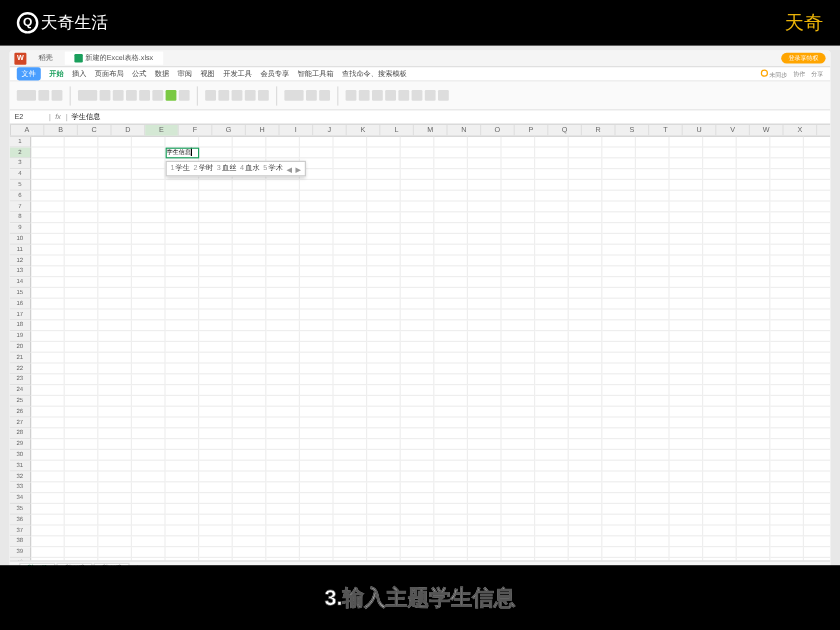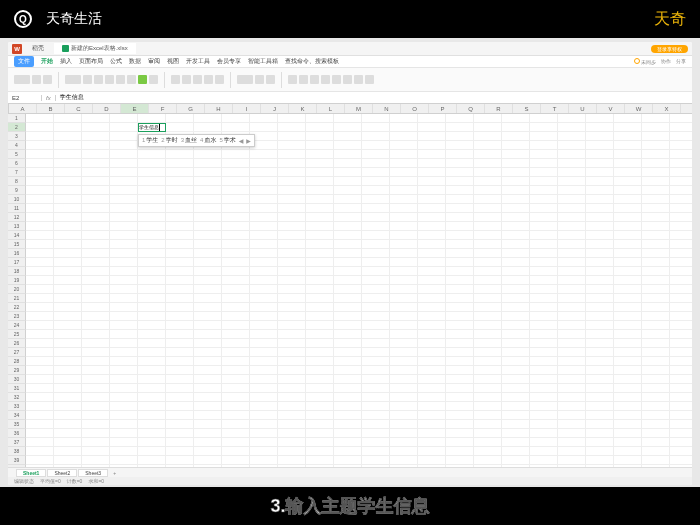--- a/index.html
+++ b/index.html
@@ -1,19 +1,19 @@
 <!DOCTYPE html>
 <html><head>
 <meta charset="utf-8">
 <style>
   * { margin: 0; padding: 0; box-sizing: border-box; font-family: "Microsoft YaHei", Arial, sans-serif; }
   body { background: #e8e8e8; width: 700px; height: 525px; overflow: hidden; position: relative; }
   
   .topbar { background: #000; height: 38px; display: flex; align-items: center; justify-content: space-between; padding: 0 14px; }
-  .brand { display: flex; align-items: center; gap: 14px; }
+  .brand { display: flex; align-items: center; gap: 2px; }
   .brand-icon { width: 18px; height: 18px; border: 2px solid #fff; border-radius: 50%; display: flex; align-items: center; justify-content: center; }
   .brand-icon::before { content: "Q"; color: #fff; font-size: 10px; font-weight: bold; }
   .brand-text { color: #fff; font-size: 14px; font-weight: 500; }
   .top-right { color: #eab308; font-size: 16px; font-weight: 500; }
   
   .workspace { position: absolute; top: 42px; left: 8px; right: 8px; bottom: 40px; background: #fff; border-radius: 2px; overflow: hidden; font-size: 7px; }
   
   .tab-row { height: 14px; background: #f5f5f5; display: flex; align-items: center; padding: 0 4px; gap: 2px; border-bottom: 1px solid #e0e0e0; }
   .app-logo { width: 10px; height: 10px; background: #d24726; border-radius: 1px; display: flex; align-items: center; justify-content: center; color: #fff; font-size: 6px; font-weight: bold; }
   .tab { padding: 1px 8px; font-size: 6px; color: #555; }
@@ -60,21 +60,21 @@
   .ime-num { color: #999; margin-right: 1px; }
   .ime-arrow { color: #999; }
   
   .sheet-tabs { position: absolute; bottom: 8px; left: 0; right: 0; height: 10px; background: #f5f5f5; display: flex; align-items: center; padding: 0 8px; gap: 1px; border-top: 1px solid #ddd; font-size: 5px; }
   .sheet-tab { padding: 0 6px; background: #fff; border: 1px solid #ddd; color: #444; }
   .sheet-tab.active { color: #1a9f5c; font-weight: bold; }
   .sheet-add { padding: 0 4px; color: #888; }
   
   .status-row { position: absolute; bottom: 0; left: 0; right: 0; height: 8px; background: #f0f0f0; display: flex; gap: 6px; align-items: center; padding: 0 6px; font-size: 5px; color: #888; }
   
-  .bottom-bar { position: absolute; bottom: 0; left: 0; right: 0; height: 38px; background: #000; display: flex; align-items: center; justify-content: center; }
+  .bottom-bar { position: absolute; bottom: 0; left: 0; right: 0; height: 54px; background: #000; display: flex; align-items: center; justify-content: center; }
   .caption { color: #fff; font-size: 18px; font-weight: 600; text-shadow: 1px 1px 2px #000, -1px -1px 2px #000; -webkit-text-stroke: 0.5px #555; }
 </style>
 </head>
 <body>
 
 <div class="topbar">
   <div class="brand">
     <span class="brand-icon"></span>
     <span class="brand-text">天奇生活</span>
   </div>

